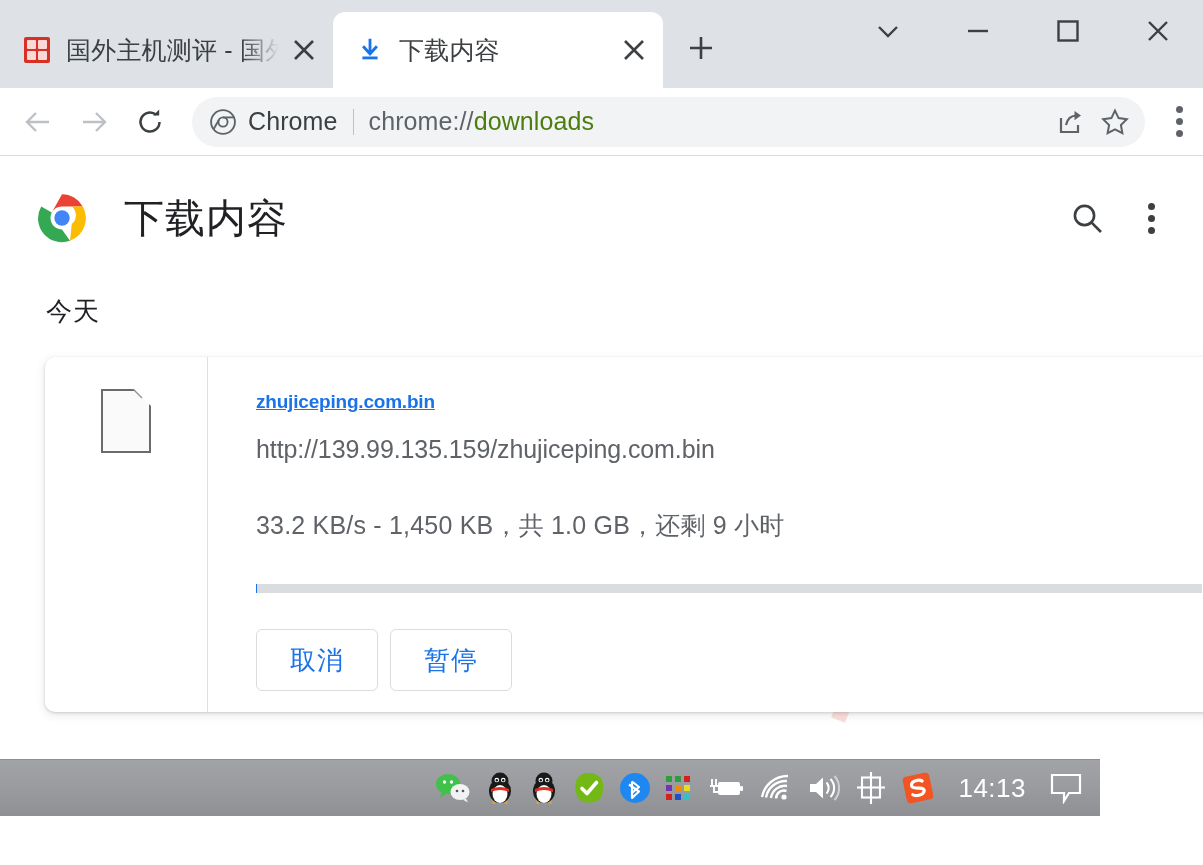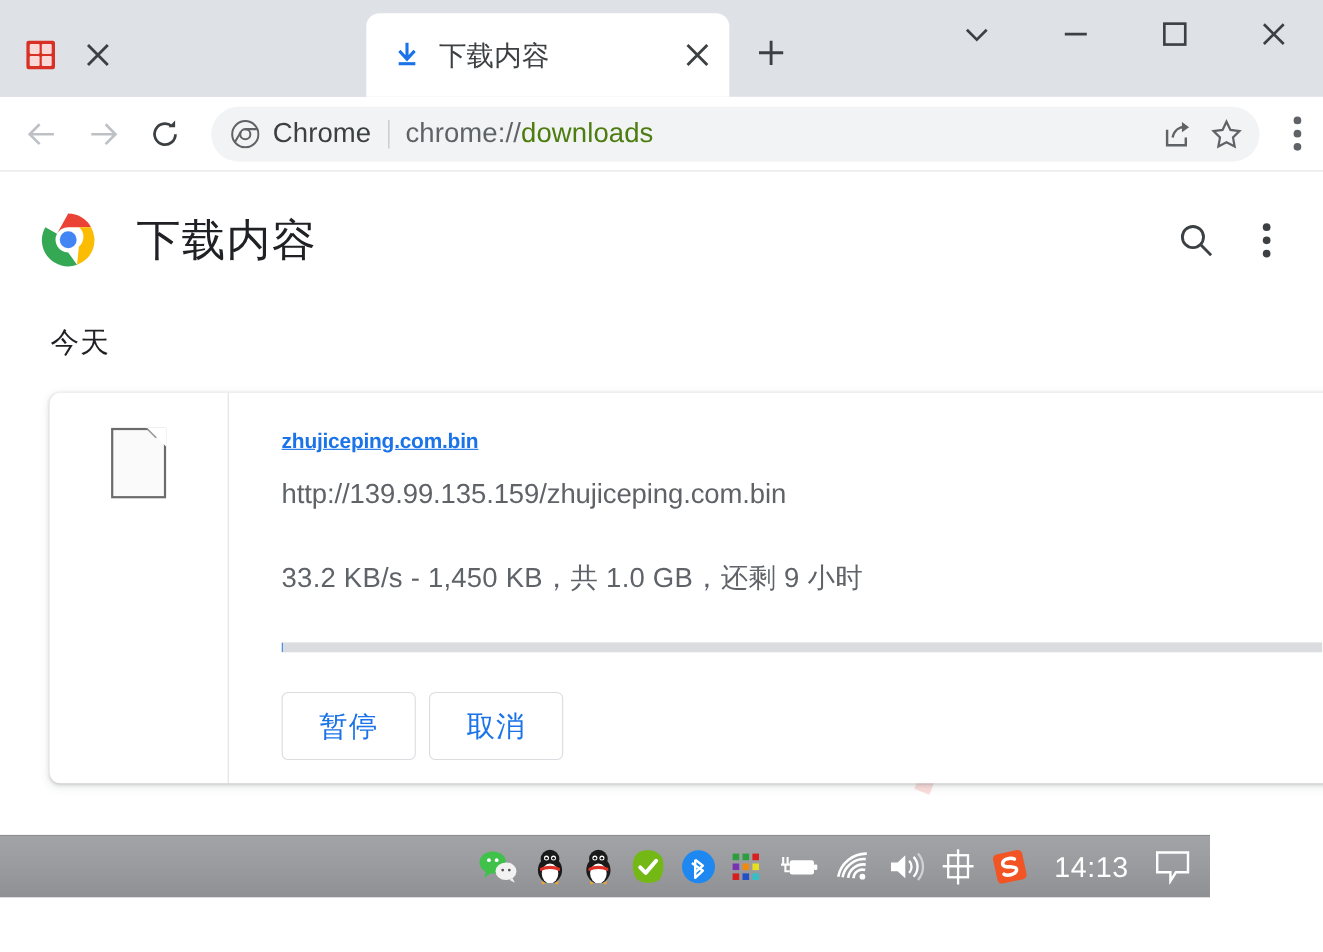--- a/index.html
+++ b/index.html
@@ -314,20 +314,21 @@
 
   <div class="tab inactive">
     <span class="tab-favicon">
       <span class="fav-site">
           <i></i>
           <i></i>
           <i></i>
           <i></i>
         </span>
     </span>
+    <span class="tab-title">国外主机测评 - 国外</span>
     <span class="tab-close">
       <svg class="ic" width="22" height="22" viewBox="0 0 22 22" aria-hidden="true">
         <path d="M2 2 L20 20 M20 2 L2 20" stroke="#3c4043" stroke-width="2.6" fill="none"></path>
       </svg>
     </span>
   </div>
 
   <div class="tab active">
     <span class="tab-favicon">
       <svg class="ic" width="26" height="26" viewBox="0 0 24 24" aria-hidden="true">
@@ -461,22 +462,22 @@
       <span class="file-icon"></span>
     </div>
     <div class="dl-body">
       <a class="dl-filename" href="#">zhujiceping.com.bin</a>
       <div class="dl-url">http://139.99.135.159/zhujiceping.com.bin</div>
       <div class="dl-status">33.2 KB/s - 1,450 KB，共 1.0 GB，还剩 9 小时</div>
       <div class="progress-track">
         <div class="progress-fill" id="progress-fill" style="width: 0.14%;"></div>
       </div>
       <div class="dl-actions">
+        <button class="act-btn">取消</button>
         <button class="act-btn">暂停</button>
-        <button class="act-btn">取消</button>
       </div>
     </div>
   </div>
 
   <div class="taskbar">
 
     <span class="tray-item">
       <svg class="ic" width="36" height="30" viewBox="0 0 36 30" aria-hidden="true">
         <ellipse cx="13" cy="11" rx="12" ry="10" fill="#3fc14a"></ellipse>
         <path d="M7 19 L5 25 L11 21 Z" fill="#3fc14a"></path>

